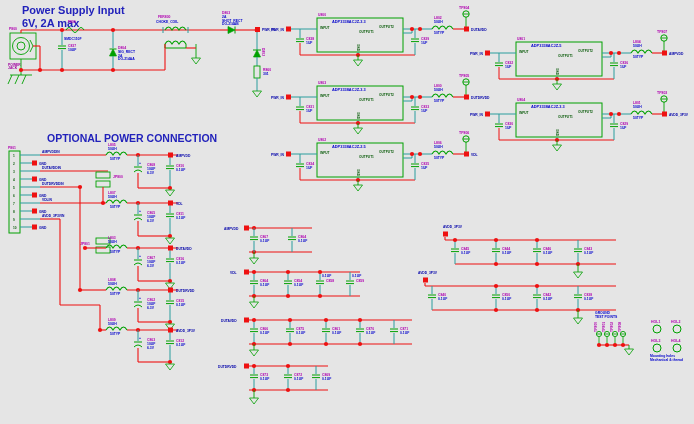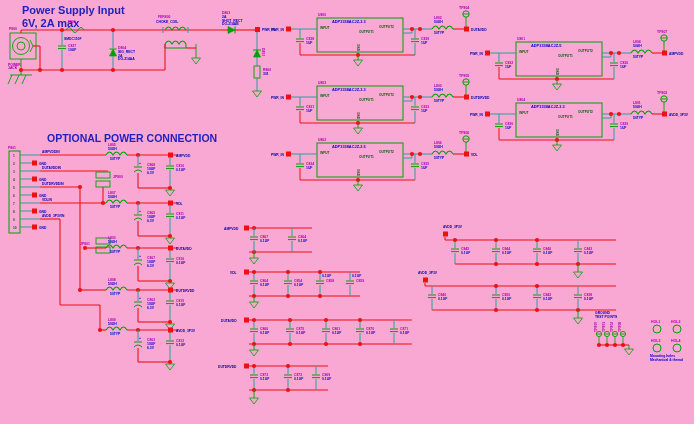--- a/index.html
+++ b/index.html
@@ -1,19 +1,19 @@
 <!DOCTYPE html>
 <html><head>
 <meta charset="utf-8">
 <title>Power Supply Schematic</title>
 <style>
   html,body{margin:0;padding:0;background:#ffffff;}
   body{width:694px;height:424px;overflow:hidden;
        font-family:"Liberation Sans",sans-serif;}
-  #sheet{position:relative;width:694px;height:424px;background:#f9a8d4;}
+  #sheet{position:relative;width:694px;height:424px;background:#e5e5e5;}
   svg{position:absolute;left:0;top:0;}
   .ttl{font-weight:bold;font-size:11px;fill:#2222bb;}
   .ttl2{font-weight:bold;font-size:10.5px;fill:#2222bb;}
   .ref{font-size:3.4px;font-weight:bold;fill:#b000b0;}
   .refg{font-size:3.4px;font-weight:bold;fill:#a000a0;}
   .val{font-size:3.4px;font-weight:bold;fill:#0000cc;}
   .pin{font-size:3.2px;font-weight:bold;fill:#0b5c0b;}
   .icn{font-size:3.9px;font-weight:bold;fill:#0000cc;}
   .net{font-size:3.3px;font-weight:bold;fill:#0000aa;}
   .cap{font-size:3.4px;font-weight:bold;fill:#b000b0;}

